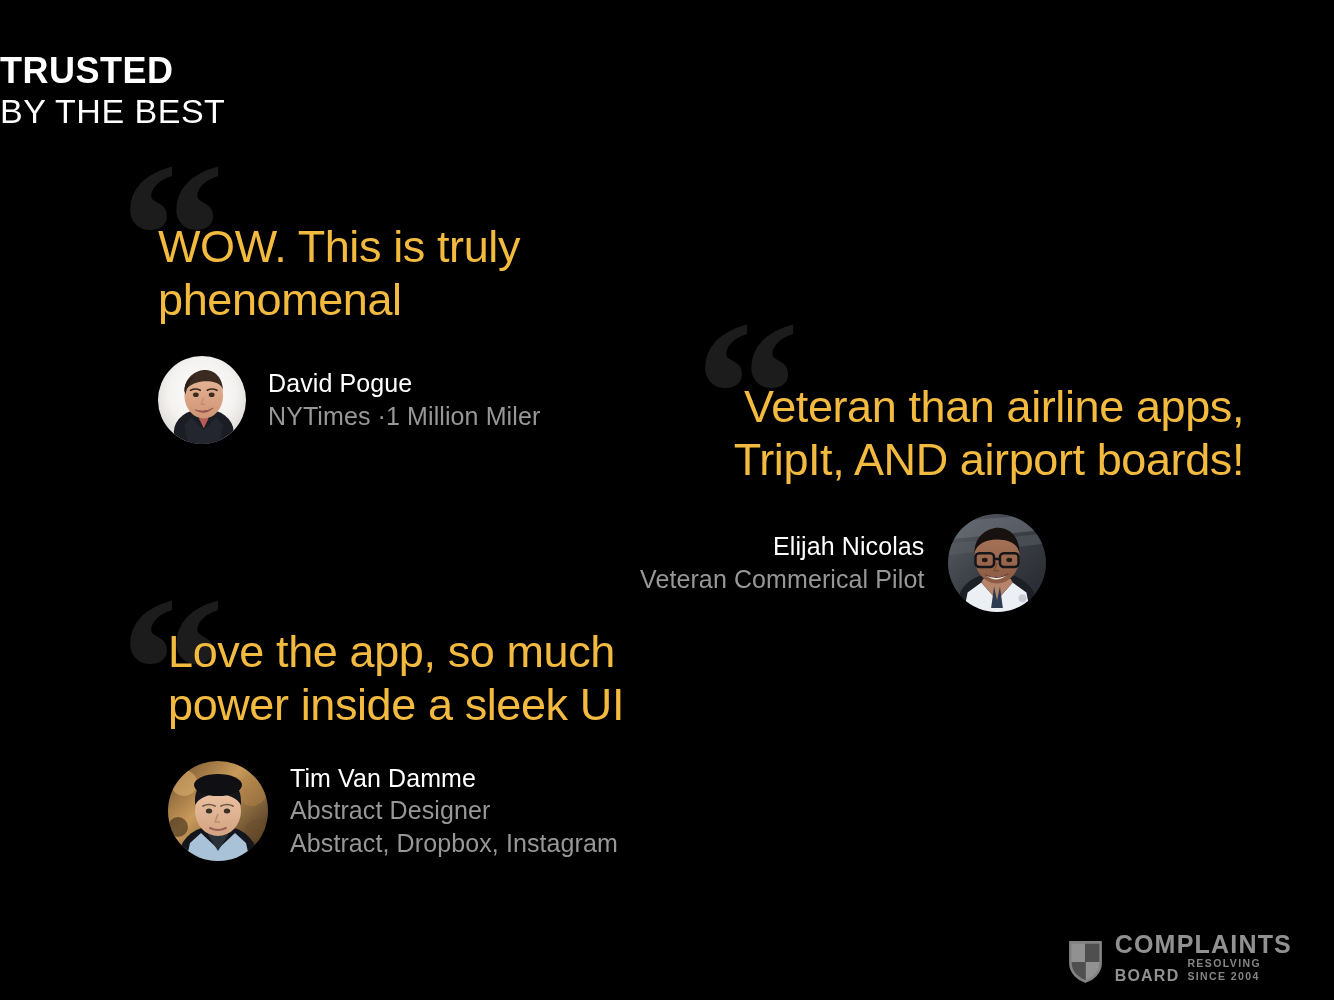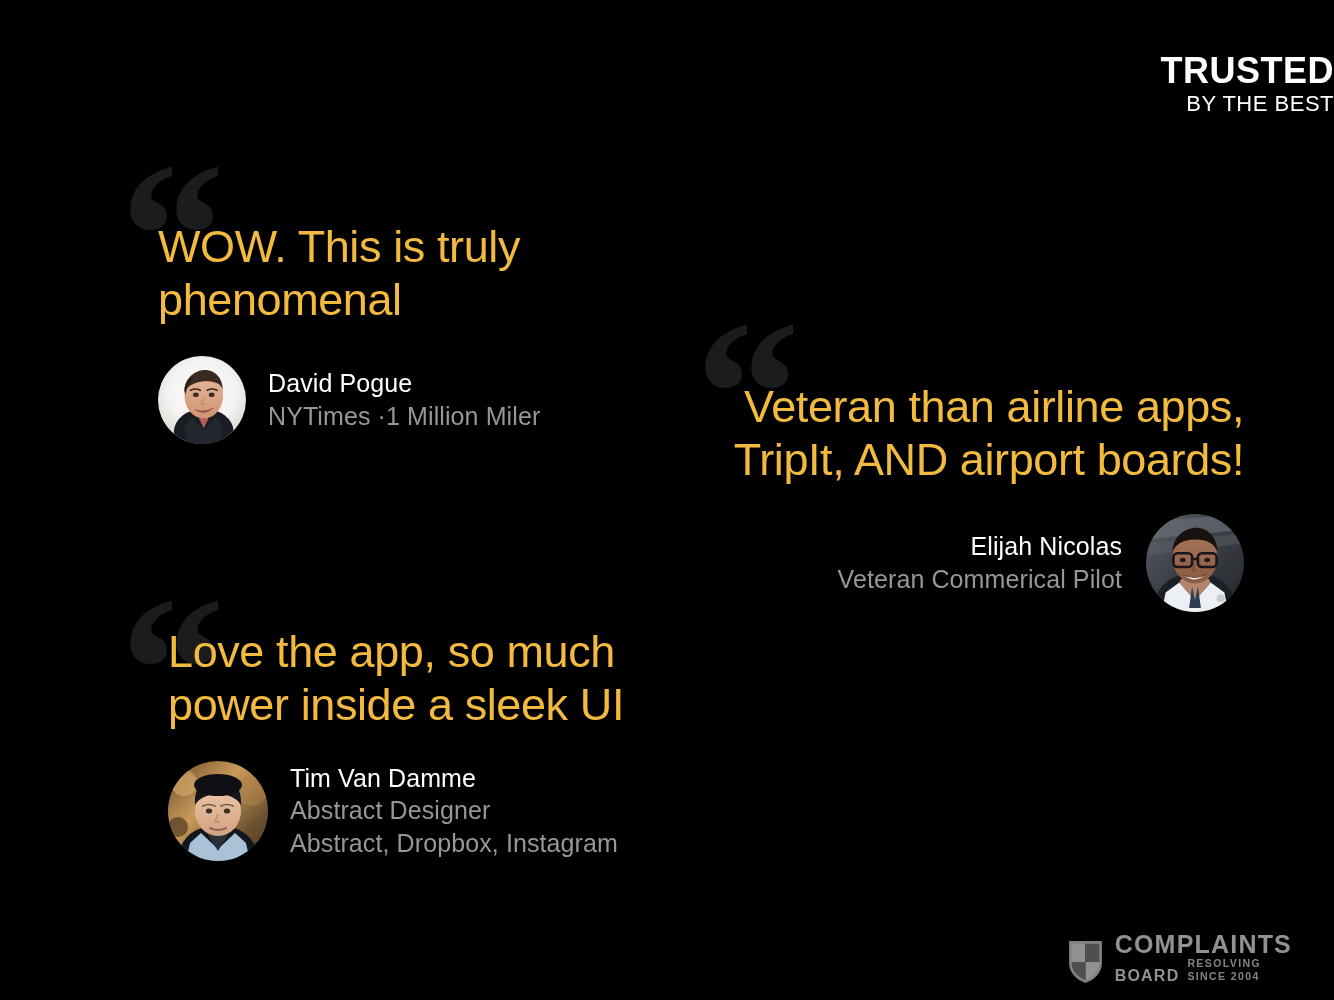--- a/index.html
+++ b/index.html
@@ -16,34 +16,34 @@
     font-family: "Liberation Sans", sans-serif;
     -webkit-font-smoothing: antialiased;
   }
 
   
   .header {
     position: absolute;
     top: 52px;
     left: 0;
     width: 1334px;
-    text-align: right;
+    text-align: left;
   }
   .header-line1 {
     display: block;
     color: #ffffff;
     font-size: 36px;
     font-weight: 700;
     letter-spacing: 0.5px;
     line-height: 1.08;
   }
   .header-line2 {
     display: block;
     color: #ffffff;
-    font-size: 22px;
+    font-size: 34px;
     font-weight: 300;
     letter-spacing: 0.5px;
     line-height: 1.22;
   }
 
   
   .testimonial { position: absolute; }
 
   .quote-mark {
     position: absolute;
@@ -103,21 +103,21 @@
   #t1 { top: 168px; left: 120px; width: 520px; }
   #t1 .quote-mark { top: -38px; left: 0px; }
   #t1 .quote-text { margin: 52px 0 0 38px; }
   #t1 .meta-row { margin: 30px 0 0 38px; gap: 22px; }
   #t1 .avatar { width: 88px; height: 88px; }
 
   
   #t2 { top: 328px; left: 640px; width: 604px; text-align: right; }
   #t2 .quote-mark { top: -40px; left: 55px; }
   #t2 .quote-text { margin-top: 52px; }
-  #t2 .meta-row { margin-top: 28px; gap: 24px; justify-content: flex-end; }
+  #t2 .meta-row { margin-top: 28px; gap: 24px; justify-content: flex-start; }
   #t2 .meta-text { align-items: flex-end; }
   #t2 .avatar { width: 98px; height: 98px; }
 
   
   #t3 { top: 602px; left: 120px; width: 620px; }
   #t3 .quote-mark { top: -38px; left: 0px; }
   #t3 .quote-text { margin: 23px 0 0 48px; }
   #t3 .meta-row { margin: 30px 0 0 48px; gap: 22px; }
   #t3 .avatar { width: 100px; height: 100px; }
 

